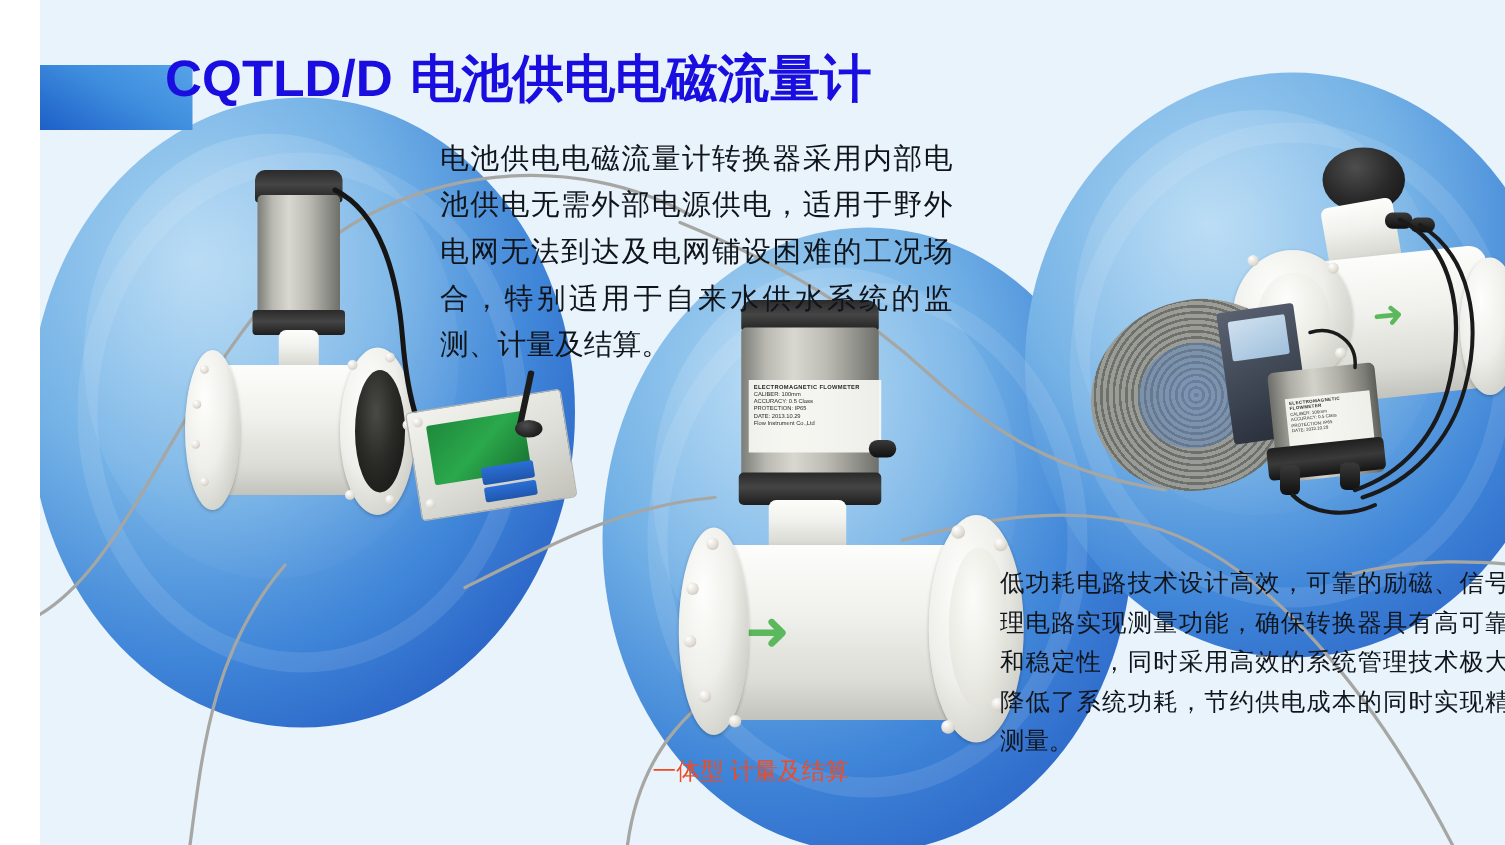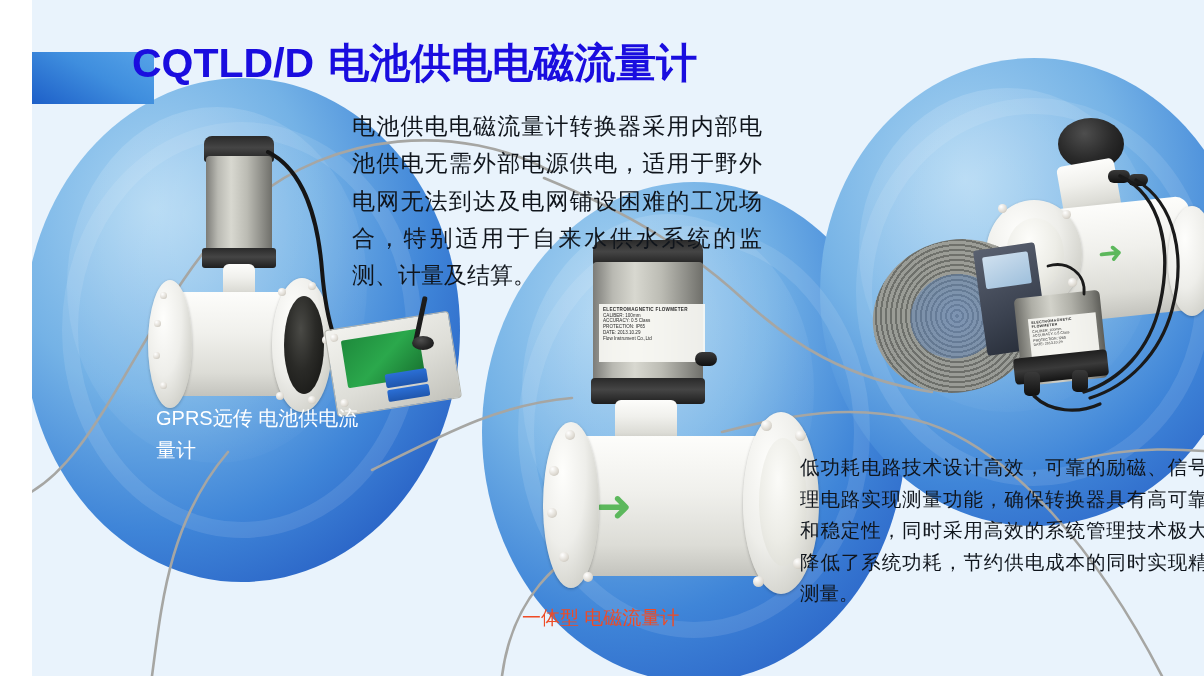--- a/index.html
+++ b/index.html
@@ -404,18 +404,17 @@
       <path d="M 248 58 C 290 78 300 132 288 186 C 278 232 248 262 212 274" fill="none" stroke="#1a1a1a" stroke-width="3.4" stroke-linecap="round"></path>
       <path d="M 264 62 C 304 86 314 140 300 192 C 288 236 256 268 218 280" fill="none" stroke="#1a1a1a" stroke-width="3.2" stroke-linecap="round"></path>
       <path d="M 162 278 C 178 294 206 296 228 286" fill="none" stroke="#1a1a1a" stroke-width="3.2" stroke-linecap="round"></path>
       <path d="M 176 148 C 196 142 214 156 212 176" fill="none" stroke="#1a1a1a" stroke-width="2.8" stroke-linecap="round"></path>
     </svg>
   </div>
 
   <div class="para para-top">电池供电电磁流量计转换器采用内部电池供电无需外部电源供电，适用于野外电网无法到达及电网铺设困难的工况场合，特别适用于自来水供水系统的监测、计量及结算。</div>
   <div class="para para-bottom">低功耗电路技术设计高效，可靠的励磁、信号处理电路实现测量功能，确保转换器具有高可靠性和稳定性，同时采用高效的系统管理技术极大的降低了系统功耗，节约供电成本的同时实现精确测量。</div>
 
-  <div class="label label-gprs">GPRS远传 电池供电流量计</div>
   <div class="label label-integrated">
-    <span>一体型 电磁流量计</span>
+    <span>一体型 计量及结算</span>
   </div>
 
 </div>
 
 </body></html>

